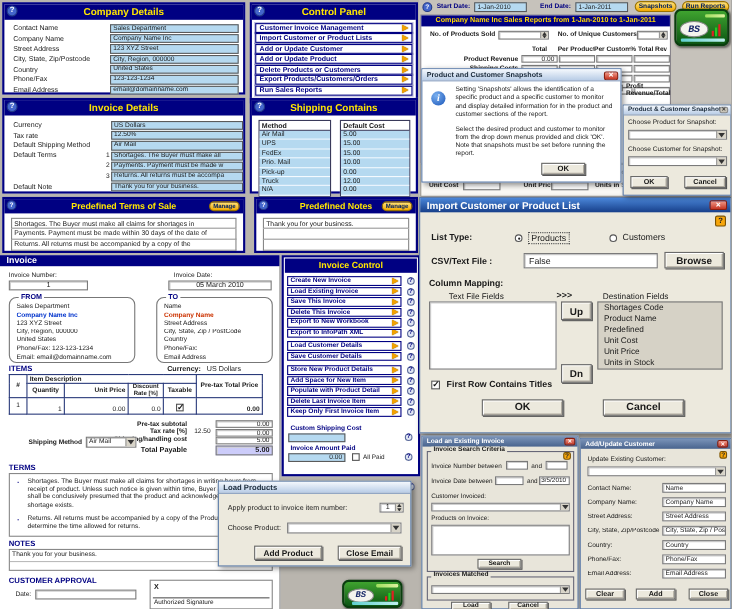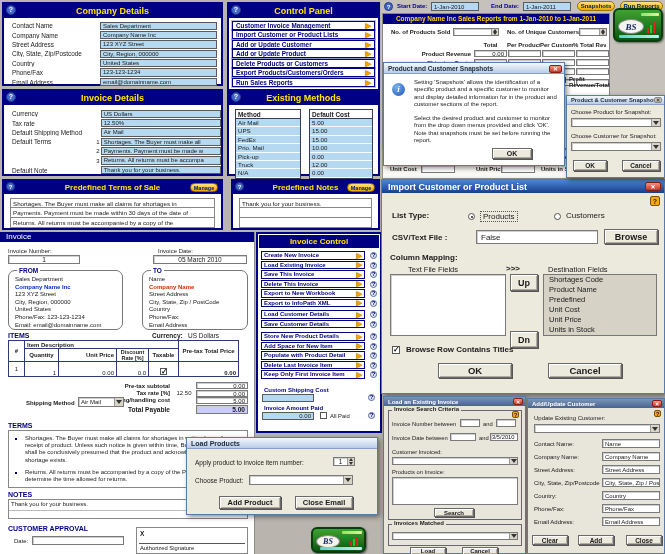--- a/index.html
+++ b/index.html
@@ -77,21 +77,21 @@
 .legend{position:absolute;top:-4px;left:8px;background:#fff;padding:0 2px;font-size:6.5px}
 .tbox{position:absolute;border:1px solid #888;background:#fff;overflow:hidden}
 .terms-ul{list-style:square;padding:4px 4px 0 16px}
 .terms-ul li{font-size:6px;line-height:7.2px;color:#222;margin-bottom:5px}
 .terms-ul li::marker{color:#000082}
 .acrow{position:relative;height:13px}
 .acrow .l{position:absolute;left:0;top:2px;width:66px;font-size:6px;white-space:nowrap;overflow:hidden}
 .acrow .f{position:absolute;left:68px;top:0;width:58px;height:9px;font-size:6px;line-height:8px;padding:0 2px}
 .dstitem{font-size:7.5px;line-height:10px;padding-left:5px;white-space:nowrap}
 .logo{position:absolute;background:linear-gradient(#3fa32f,#0b5513);border:2px solid #0a3d0e;border-radius:6px;box-shadow:1px 1px 2px rgba(0,0,0,.5)}
-.logo .oval{position:absolute;background:#f4f4ee;border:1px solid #888;border-radius:50%;display:flex;align-items:center;justify-content:center;font-family:Liberation Serif, serif;font-style:italic;font-weight:bold;color:#1a2a6a}
+.logo .oval{position:absolute;background:#f4f4ee;border:1px solid #888;border-radius:50%;display:flex;align-items:center;justify-content:center;font-family:Liberation Mono, monospace;font-style:italic;font-weight:bold;color:#1a2a6a}
 .bars{position:absolute;display:flex;align-items:flex-end;gap:1px}
 .bars i{display:block;width:2px;background:#d22}
 .bars i:nth-child(2){background:#2c2}
 .lstrip{position:absolute;height:3px;background:linear-gradient(90deg,#9fdf5f,#dff29f);border-radius:1px}
 .t6{font-size:6px;white-space:nowrap}
 .t65{font-size:6.5px;white-space:nowrap}
 .t8{font-size:8px;white-space:nowrap}
 </style>
 </head>
 <body>
@@ -204,21 +204,21 @@
       </div>
         <div class="row cdrow idrow">
         <span class="l">Default Note</span>
         <span class="n"></span>
         <span class="bluef v">Thank you for your business.</span>
       </div>
       </div>
   </div>
 
   <div class="panel" style="left:227px;top:89px;width:153px;height:87px">
-    <div class="phead"><span class="q q10">?</span><span>Existing Methods</span></div>
+    <div class="phead"><span class="q q10">?</span><span>Shipping Contains</span></div>
     <div class="smcol" style="left:6px;top:18px;width:66px">
       <div class="smhead">Method</div>
       <div>
           <div class="smcell">Air Mail</div>
           <div class="smcell">UPS</div>
           <div class="smcell">FedEx</div>
           <div class="smcell">Prio. Mail</div>
           <div class="smcell">Pick-up</div>
           <div class="smcell">Truck</div>
           <div class="smcell">N/A</div>
@@ -339,21 +339,21 @@
     </div>
     <div class="abs" style="left:6px;top:17px;right:6px">
 
     <div class="ptrow">Thank you for your business.</div>
         <div class="ptrow"></div>
         <div class="ptrow"></div>
       </div>
   </div>
 
   <div class="abs" style="left:0;top:232px;width:255px;height:322px;background:#fff;border-right:1px solid #8a8a8a">
-    <div style="height:10px;background:#000082;color:#fff;font-weight:normal;font-size:8px;line-height:10px;padding-left:6px">Invoice</div>
+    <div style="height:10px;background:#000082;color:#fff;font-weight:bold;font-size:8px;line-height:10px;padding-left:6px">Invoice</div>
     <span class="abs t6" style="left:8px;top:16px">Invoice Number:</span>
     <span class="abs inp" style="left:8px;top:23px;width:72px;height:9px;text-align:center;font-size:6.5px;line-height:8px">1</span>
     <span class="abs t6" style="left:158px;top:16px">Invoice Date:</span>
     <span class="abs inp" style="left:153px;top:23px;width:94px;height:9px;text-align:center;font-size:6.5px;line-height:8px">05 March 2010</span>
     <div class="abs from" style="left:8px;top:38px;width:115px;height:60px;border:1px solid #777;border-radius:7px">
       <span class="legend nvy">FROM</span>
       <div class="lines">
           <div>Sales Department</div>
           <div>Company Name Inc</div>
           <div>123 XYZ Street</div>
@@ -593,21 +593,21 @@
     <div class="abs" style="left:161px;top:94px;width:114px;height:62px;background:#d6d2c6;border:1px solid #777;overflow:hidden">
 
     <div class="dstitem">Shortages Code</div>
         <div class="dstitem">Product Name</div>
         <div class="dstitem">Predefined</div>
         <div class="dstitem">Unit Cost</div>
         <div class="dstitem">Unit Price</div>
         <div class="dstitem">Units in Stock</div>
       </div>
     <span class="cb on" style="position:absolute;left:10px;top:166px;width:8px;height:8px"></span>
-    <span class="abs blk t8" style="left:24px;top:165px">Browse Row Contains Titles</span>
+    <span class="abs blk t8" style="left:24px;top:165px">First Row Contains Titles</span>
     <span class="abs btn" style="left:56px;top:183px;width:74px;height:15px;font-size:9.5px;line-height:14px">OK</span>
     <span class="abs btn" style="left:166px;top:183px;width:74px;height:15px;font-size:9.5px;line-height:14px">Cancel</span>
   </div>
 
   <div class="dlg" style="left:383px;top:62px;width:182px;height:104px;background:#fff;z-index:6">
     <div class="wtitle" style="height:11px;font-size:6.5px">
         <span>Product and Customer Snapshots</span>
         <span class="closeX" style="right:2px;top:2px;width:13px;height:8px;font-size:6px;line-height:7px">✕</span>
       </div>
     <div class="abs" style="left:8px;top:20px;width:13px;height:13px;border-radius:50%;background:radial-gradient(circle at 35% 30%,#7ab0f0,#1a55b8);color:#fff;font-family:'Liberation Serif',serif;font-style:italic;font-weight:bold;font-size:9px;text-align:center;line-height:13px">i</div>
@@ -630,21 +630,21 @@
     <span class="abs t6" style="left:4px;top:37px">Choose Customer for Snapshot:</span>
     <span class="abs inp" style="left:4px;top:46px;width:90px;height:9px">
         <span class="dd">
           <span class="tri"></span>
         </span>
       </span>
     <span class="abs btn" style="left:6px;top:64px;width:34px;height:11px;font-size:6.5px;line-height:10px">OK</span>
     <span class="abs btn" style="left:55px;top:64px;width:38px;height:11px;font-size:6.5px;line-height:10px">Cancel</span>
   </div>
 
-  <div class="dlg" style="left:186px;top:437px;width:192px;height:78px;z-index:8">
+  <div class="dlg" style="left:198px;top:437px;width:176px;height:78px;z-index:8">
     <div class="wtitle" style="height:11px;font-size:7px">
         <span>Load Products</span>
       </div>
     <span class="abs t65" style="left:8px;top:21px">Apply product to invoice item number:</span>
     <span class="abs inp" style="left:146px;top:19px;width:22px;height:9px;text-align:center;font-size:6.5px;line-height:8px;padding-right:7px"><span>1</span><span class="spin">
           <span class="triu"></span>
           <span class="tri"></span>
         </span></span>
     <span class="abs t65" style="left:8px;top:39px">Choose Product:</span>
     <span class="abs inp" style="left:62px;top:37px;width:104px;height:10px;font-size:6.5px;line-height:9px;padding-left:2px">

